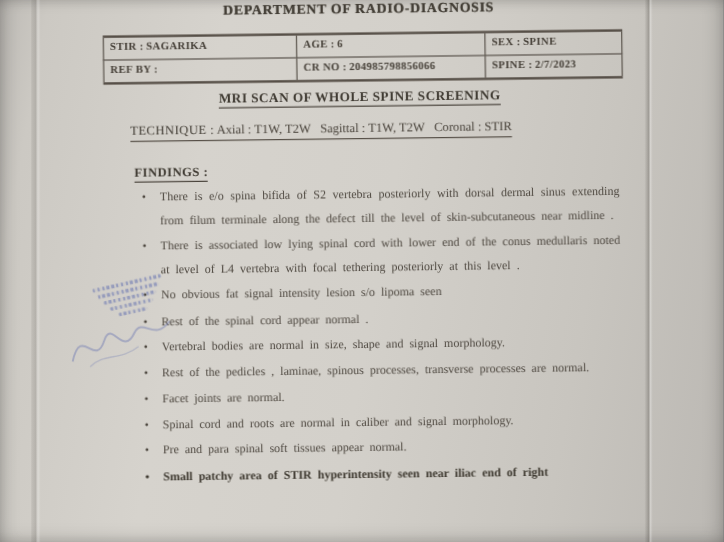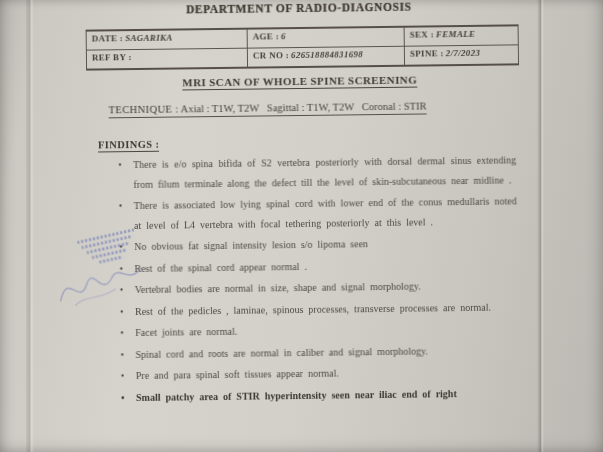--- a/index.html
+++ b/index.html
@@ -26,31 +26,31 @@
     text-shadow:0 0 .7px rgba(66,61,53,.8);}
 
   .ptable{position:absolute;top:27px;left:88px;width:433px;
     display:grid;grid-template-columns:161px 157px 115px;
     border-top:2px solid #564f47;border-bottom:2px solid #564f47;}
   .cell{border-left:1.5px solid #5a544c;padding:2px 5px 1px 5px;height:15px;
     font-size:9px;font-weight:bold;letter-spacing:.3px;color:#453f37;
     white-space:nowrap;overflow:hidden;}
   .cell.r1{border-bottom:1.5px solid #5a544c;}
   .cell.last{border-right:1.5px solid #5a544c;}
-  .cell .val{margin-left:2px;font-style:italic;}
+  .cell .val{margin-left:2px;}
 
   .scan-title{position:absolute;top:75px;left:0;right:0;text-align:center;font-size:11px;}
   .scan-title span{font-weight:bold;letter-spacing:.4px;color:#3e3931;
     border-bottom:1.4px solid #4a443c;padding-bottom:1px;}
 
   .technique{position:absolute;top:102px;left:110px;font-size:10.5px;}
   .technique .line{border-bottom:1.2px solid #564f47;padding-bottom:2px;white-space:pre;}
   .technique .lbl{font-weight:normal;letter-spacing:.4px;color:#3e3931;}
 
-  .findings-head{position:absolute;top:137px;left:99px;font-size:10.5px;font-family:Liberation Serif, serif;}
+  .findings-head{position:absolute;top:137px;left:113px;font-size:10.5px;font-family:Liberation Serif, serif;}
   .findings-head span{font-weight:bold;letter-spacing:.4px;color:#3e3931;
     border-bottom:1.5px solid #4a443c;padding-bottom:1px;}
 
   .findings{position:absolute;top:153px;left:117px;width:400px;margin:0;padding:0;list-style:none;}
   .findings li{position:relative;padding-left:17px;margin:0 0 2px 0;
     font-size:10px;line-height:19.5px;text-align:justify;word-spacing:2.5px;color:#4e4840;}
   .findings li .bullet{position:absolute;left:2px;top:0;font-size:10px;}
   .findings li.emph{font-weight:bold;color:#3d382f;}
 
   .stamp{position:absolute;left:74px;top:229px;width:68px;transform:rotate(-12deg);opacity:.65;}
@@ -64,33 +64,33 @@
 <div class="photo">
   <div class="crease crease-left"></div>
   <div class="crease crease-right"></div>
 
   <div class="content">
 
     <div class="dept-title">DEPARTMENT OF RADIO-DIAGNOSIS</div>
 
     <div class="ptable">
       <div class="cell r1">
-        <span>DATE :</span><span class="val">SAGARIKA</span>
+        <span>STIR :</span><span class="val">SAGARIKA</span>
       </div>
       <div class="cell r1">
         <span>AGE :</span><span class="val">6</span>
       </div>
       <div class="cell r1 last">
-        <span>SEX :</span><span class="val">FEMALE</span>
+        <span>SEX :</span><span class="val">SPINE</span>
       </div>
       <div class="cell">
         <span>REF BY :</span><span class="val"></span>
       </div>
       <div class="cell">
-        <span>CR NO :</span><span class="val">626518884831698</span>
+        <span>CR NO :</span><span class="val">204985798856066</span>
       </div>
       <div class="cell last">
         <span>SPINE :</span><span class="val">2/7/2023</span>
       </div>
     </div>
 
     <div class="scan-title">
       <span>MRI SCAN OF WHOLE SPINE SCREENING</span>
     </div>
 

